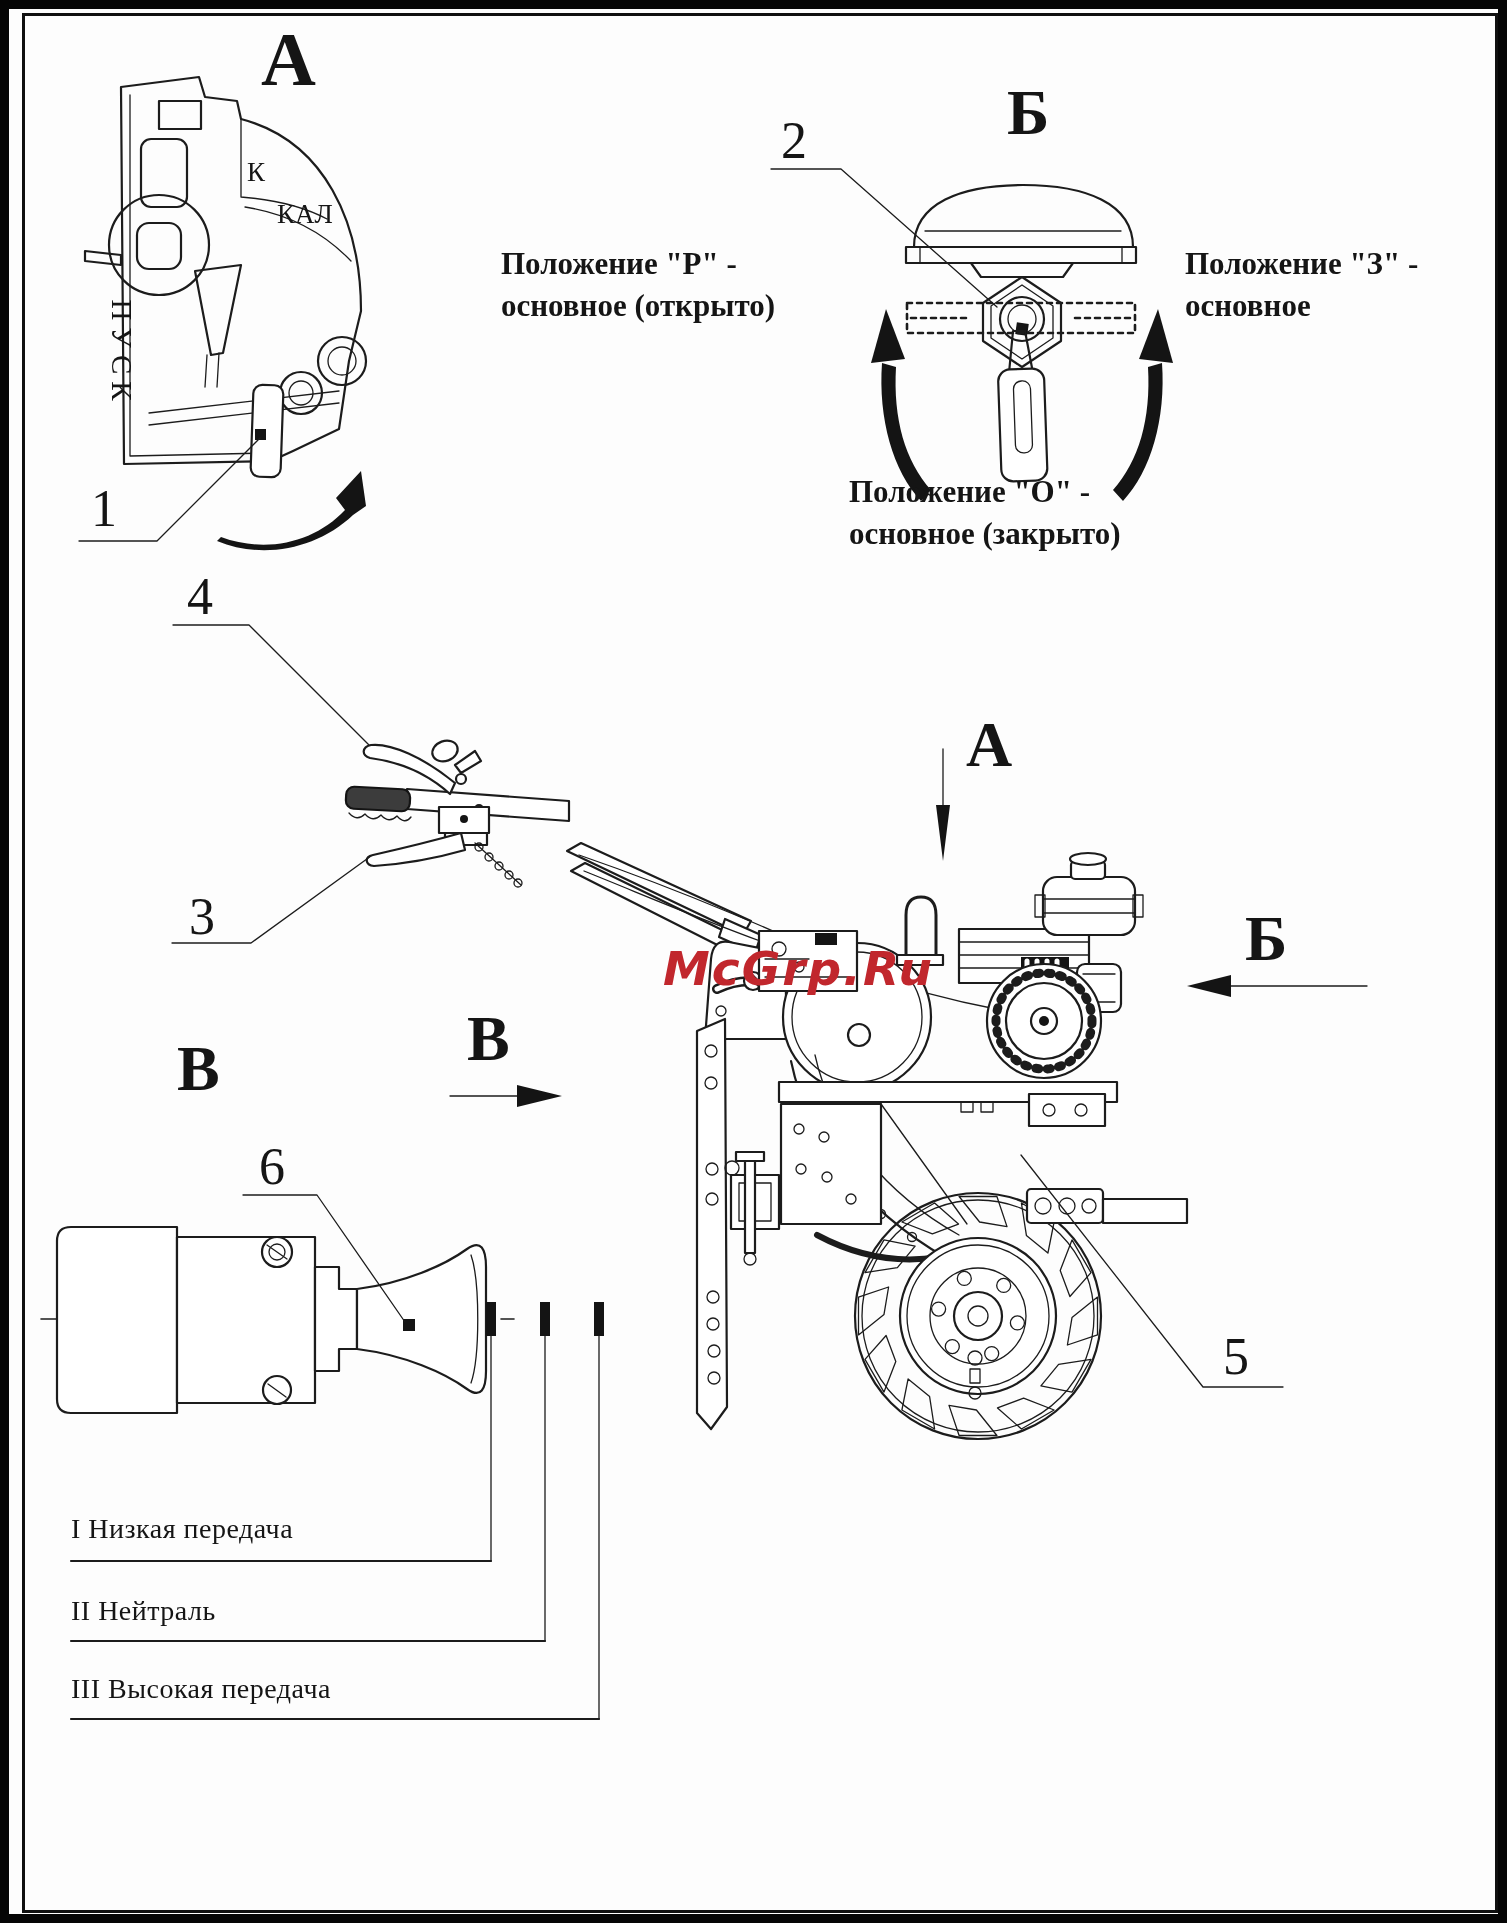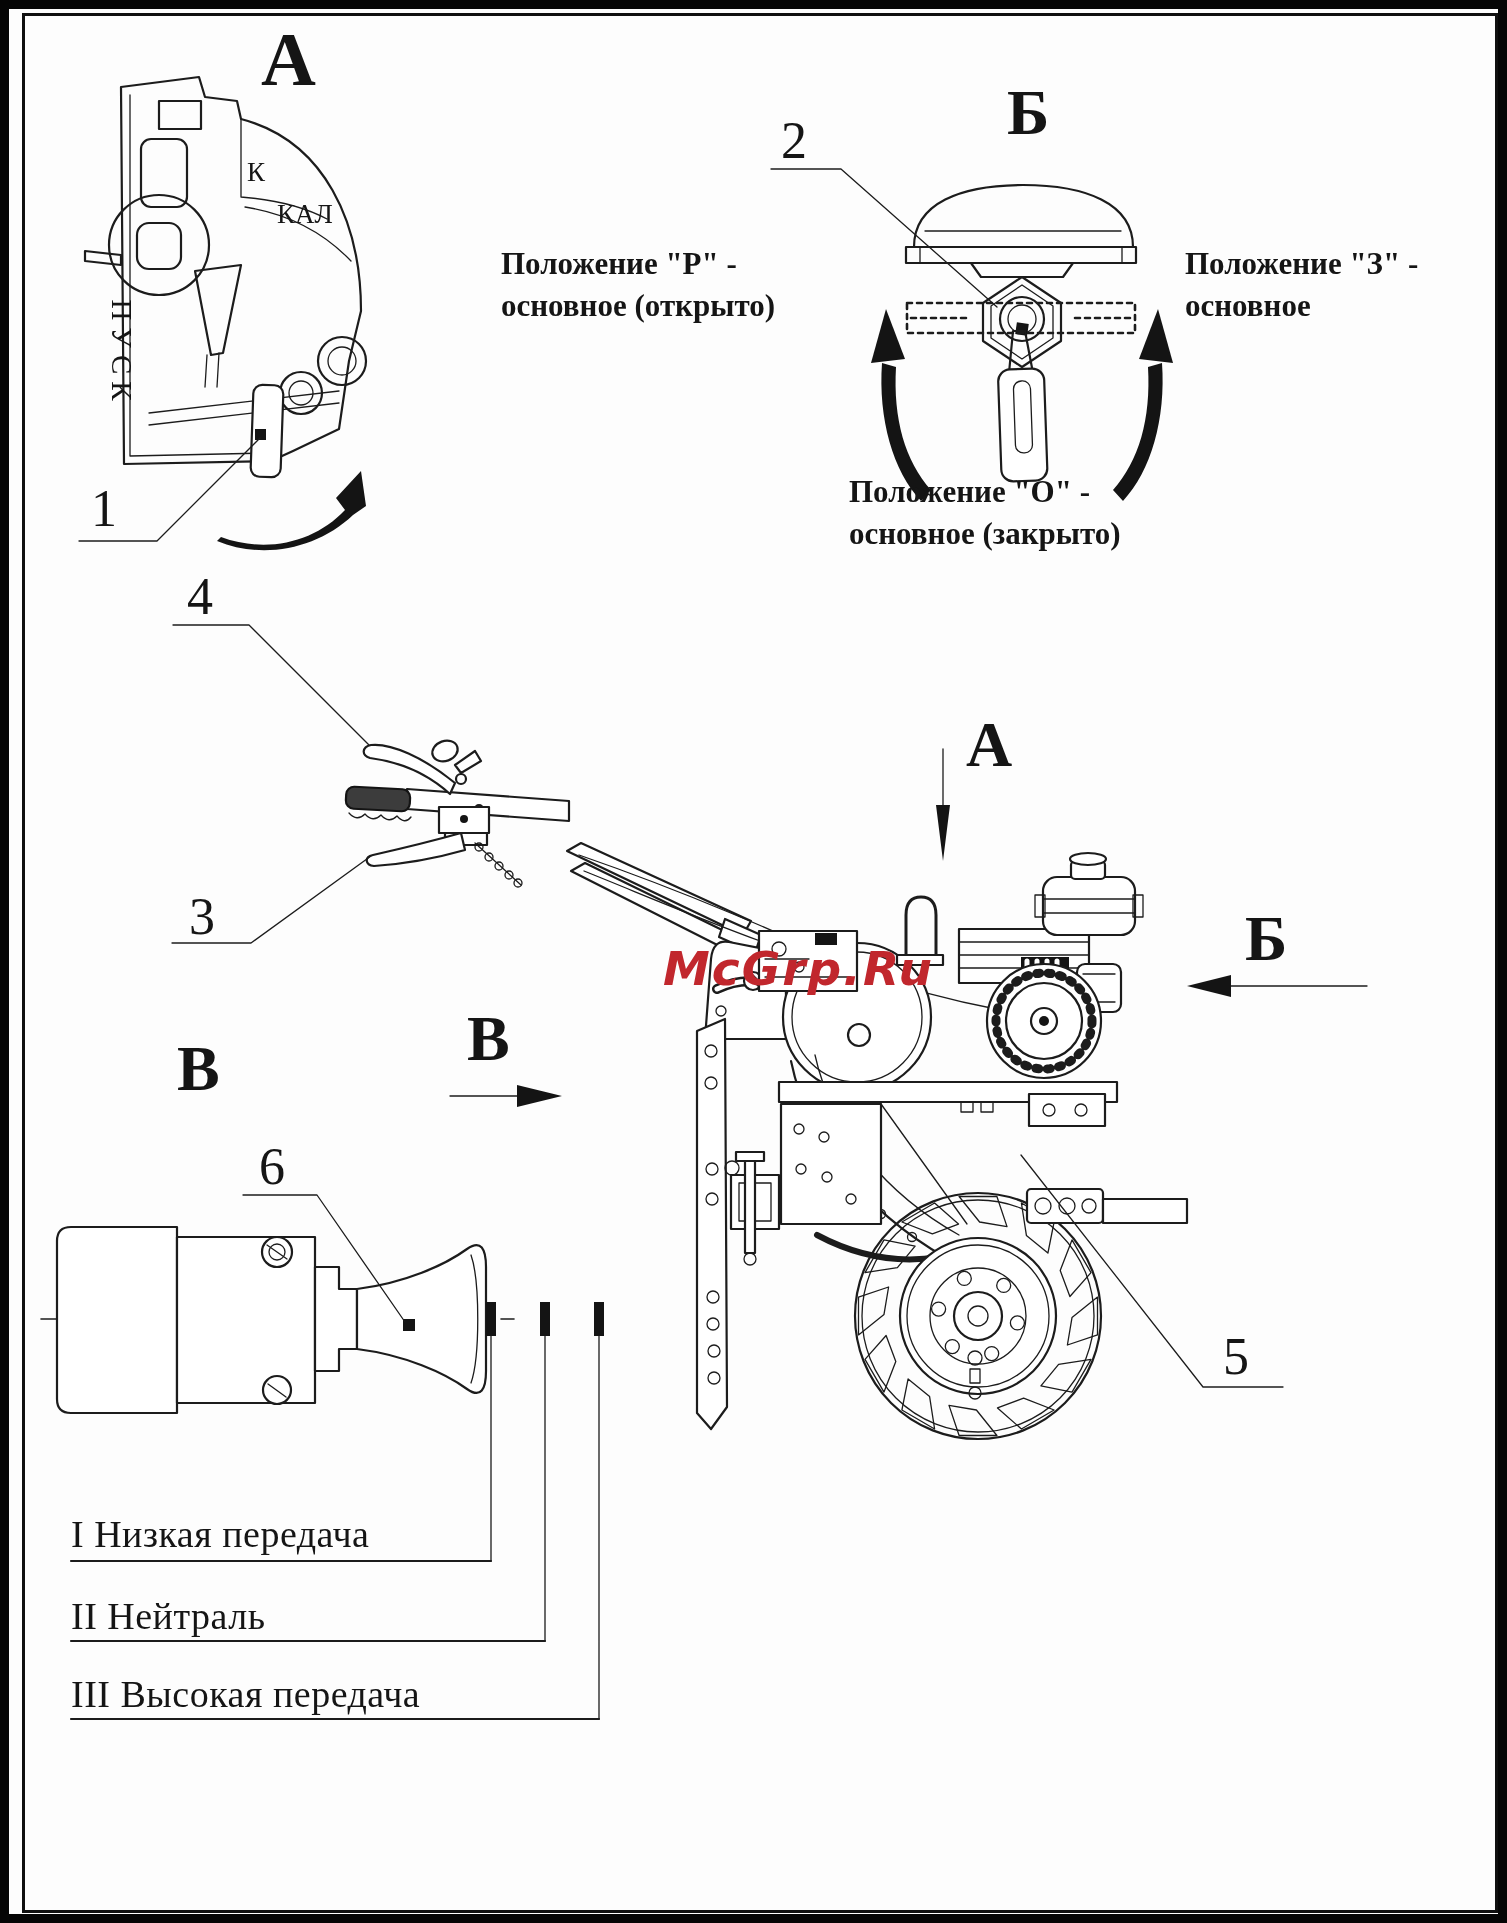--- a/index.html
+++ b/index.html
@@ -24,21 +24,21 @@
   .dashdot{stroke-dasharray:26 7 6 7;stroke-width:1.6;}
   .tickring{stroke-dasharray:3 8.5;stroke-width:9;}
   .slotw{stroke:#ffffff;stroke-width:5;}
   .sloto{stroke-width:10;}
 
   .txt{position:absolute;white-space:pre;line-height:1;}
   .view-letter{font-weight:bold;font-size:64px;}
   .view-letter-big{font-weight:bold;font-size:76px;}
   .part-num{font-size:52px;}
   .pos-text{font-weight:bold;font-size:31px;line-height:42px;}
-  .legend-text{font-size:38px;letter-spacing:0.5px;text-align:right;}
+  .legend-text{font-size:28px;letter-spacing:0.5px;text-align:right;}
   .inner-k{font-size:27px;}
   .pusk{font-size:29px;letter-spacing:7px;transform:rotate(90deg);transform-origin:center;}
   .watermark{
     font-family:"DejaVu Sans", sans-serif;font-style:italic;font-weight:bold;
     font-size:47px;color:#c1272d;letter-spacing:2px;
   }
 </style>
 </head>
 <body>
 

